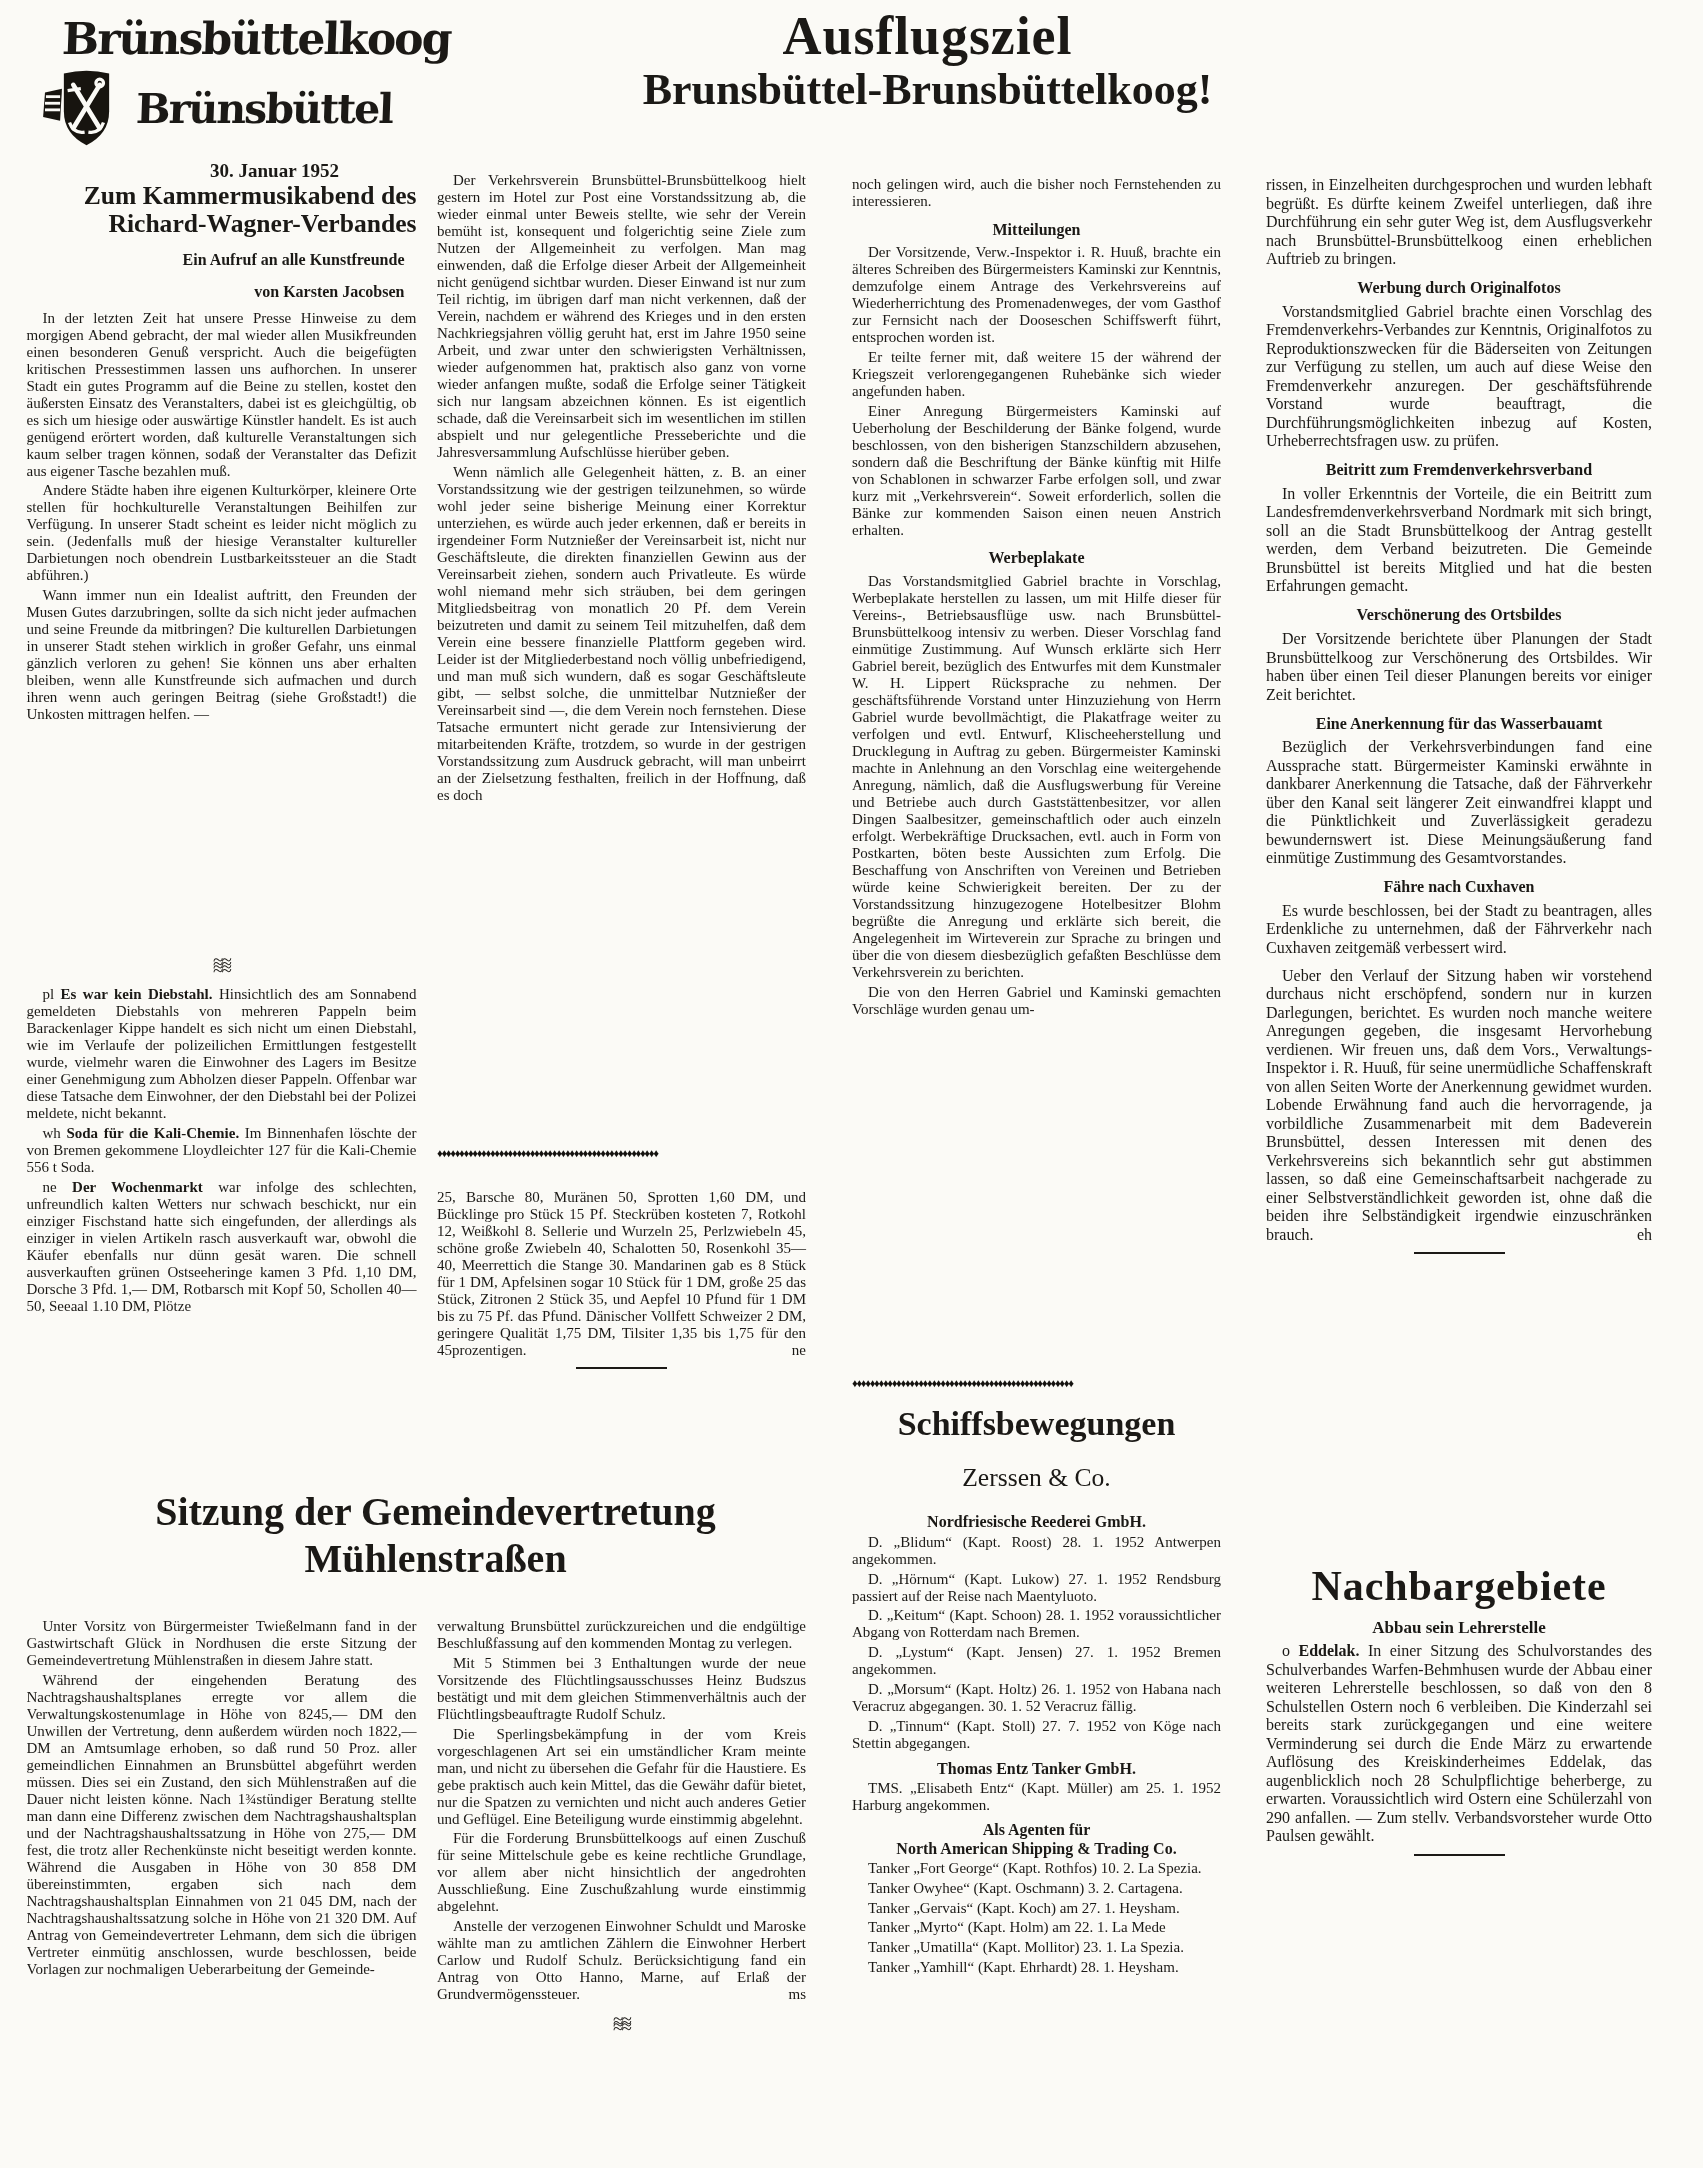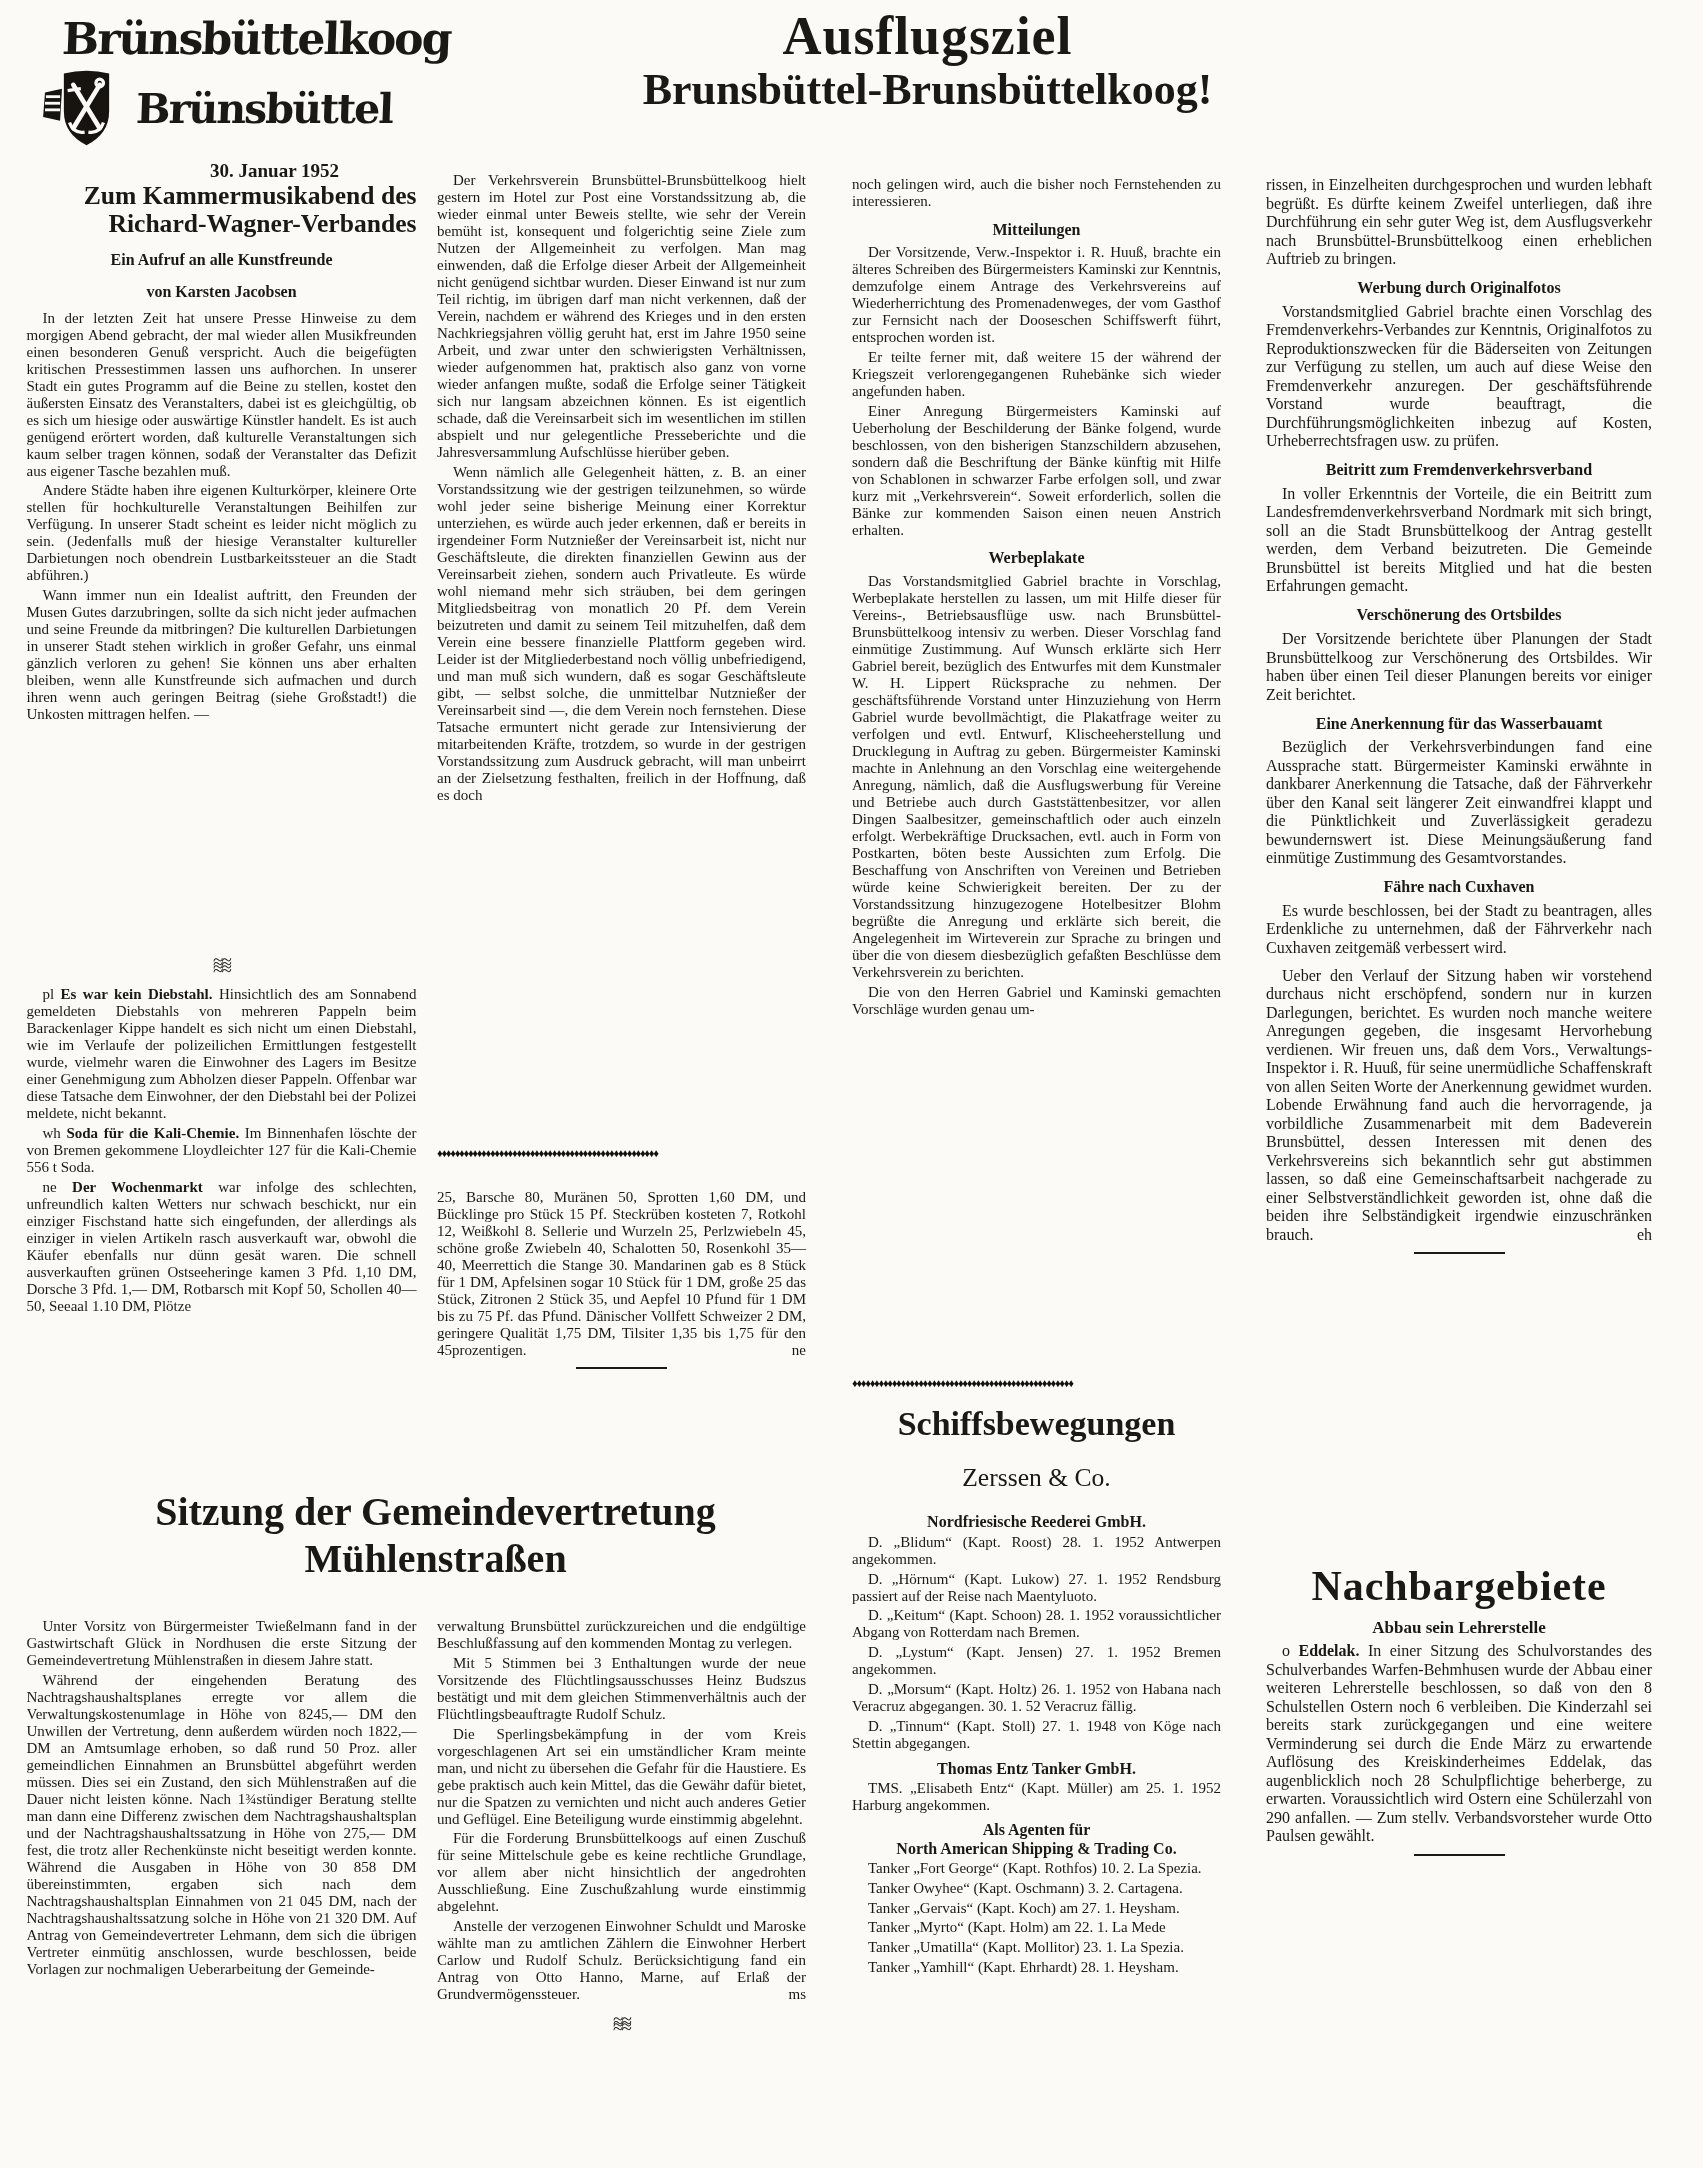--- a/index.html
+++ b/index.html
@@ -18,21 +18,21 @@
   .mast-l2{font-family:"DejaVu Serif",serif;font-weight:bold;font-size:41px;letter-spacing:-1.9px;
            white-space:nowrap;transform:skewX(-2deg);}
   .mast-date{font-weight:bold;font-size:19px;text-align:center;margin-top:7.6px;padding-left:66px;}
   
   .head-block{text-align:center;}
   .h-l1{font-size:54px;line-height:57px;font-weight:bold;margin:0;letter-spacing:0.9px;}
   .h-l2{font-size:44px;line-height:49px;font-weight:bold;margin:0;}
   .h-sub{font-size:18px;line-height:23px;font-weight:bold;margin-top:6.6px;}
   
   .a1-head{font-size:25.6px;line-height:28px;font-weight:bold;text-align:right;margin:0 0 3.8px 0;}
-  .a1-sub{font-size:16px;line-height:20px;font-weight:bold;text-align:center;margin:12px;}
+  .a1-sub{font-size:16px;line-height:20px;font-weight:bold;text-align:right;margin:12px;}
   .sec-head{font-size:16px;line-height:21px;font-weight:bold;text-align:center;margin:8.5px 0 4.7px 0;}
   .sitz-head{font-size:40px;line-height:47px;font-weight:bold;text-align:center;margin:0;}
   .ship-title{font-size:34px;line-height:40px;font-weight:bold;text-align:center;margin:0;}
   .ship-co{font-size:25.6px;line-height:31px;text-align:center;margin:18px;}
   .nb-title{font-size:42px;line-height:47px;font-weight:bold;text-align:center;margin:0;letter-spacing:0.9px;}
   .nb-sub{font-size:17px;line-height:23px;font-weight:bold;text-align:center;margin:5.7px 0 3.8px 0;}
   
   .diamonds{width:100%;overflow:hidden;white-space:nowrap;font-size:11.4px;letter-spacing:-1.4px;color:#14120f;}
   .diamonds::before{content:"\2666\2666\2666\2666\2666\2666\2666\2666\2666\2666\2666\2666\2666\2666\2666\2666\2666\2666\2666\2666\2666\2666\2666\2666\2666\2666\2666\2666\2666\2666\2666\2666\2666\2666\2666\2666\2666\2666\2666\2666\2666\2666\2666\2666\2666\2666\2666\2666\2666\2666";}
   .squiggle{text-align:center;font-size:19px;line-height:15px;letter-spacing:-1.9px;}
@@ -148,21 +148,21 @@
 
   <div class="abs bt" style="left:852px;top:1404px;width:369px;">
     <div class="ship-title">Schiffsbewegungen</div>
     <div class="ship-co">Zerssen &amp; Co.</div>
     <div class="sec-head" style="margin:5.7px 0 1.9px 0;">Nordfriesische Reederei GmbH.</div>
     <p class="ship-p">D. „Blidum“ (Kapt. Roost) 28. 1. 1952 Antwerpen angekommen.</p>
     <p class="ship-p">D. „Hörnum“ (Kapt. Lukow) 27. 1. 1952 Rendsburg passiert auf der Reise nach Maentyluoto.</p>
     <p class="ship-p">D. „Keitum“ (Kapt. Schoon) 28. 1. 1952 voraussichtlicher Abgang von Rotterdam nach Bremen.</p>
     <p class="ship-p">D. „Lystum“ (Kapt. Jensen) 27. 1. 1952 Bremen angekommen.</p>
     <p class="ship-p">D. „Morsum“ (Kapt. Holtz) 26. 1. 1952 von Habana nach Veracruz abgegangen. 30. 1. 52 Veracruz fällig.</p>
-    <p class="ship-p">D. „Tinnum“ (Kapt. Stoll) 27. 1. 1948 von Köge nach Stettin abgegangen.</p>
+    <p class="ship-p">D. „Tinnum“ (Kapt. Stoll) 27. 7. 1952 von Köge nach Stettin abgegangen.</p>
     <div class="sec-head" style="margin:5.7px 0 1.9px 0;">Thomas Entz Tanker GmbH.</div>
     <p class="ship-p">TMS. „Elisabeth Entz“ (Kapt. Müller) am 25. 1. 1952 Harburg angekommen.</p>
     <div class="sec-head" style="margin:5.7px 0 0 0;line-height:19px;">Als Agenten für</div>
     <div class="sec-head" style="margin:0 0 1.9px 0;line-height:19px;">North American Shipping &amp; Trading Co.</div>
     <p class="ship-p">Tanker „Fort George“ (Kapt. Rothfos) 10. 2. La Spezia.</p>
     <p class="ship-p">Tanker Owyhee“ (Kapt. Oschmann) 3. 2. Cartagena.</p>
     <p class="ship-p">Tanker „Gervais“ (Kapt. Koch) am 27. 1. Heysham.</p>
     <p class="ship-p">Tanker „Myrto“ (Kapt. Holm) am 22. 1. La Mede</p>
     <p class="ship-p">Tanker „Umatilla“ (Kapt. Mollitor) 23. 1. La Spezia.</p>
     <p class="ship-p">Tanker „Yamhill“ (Kapt. Ehrhardt) 28. 1. Heysham.</p>

